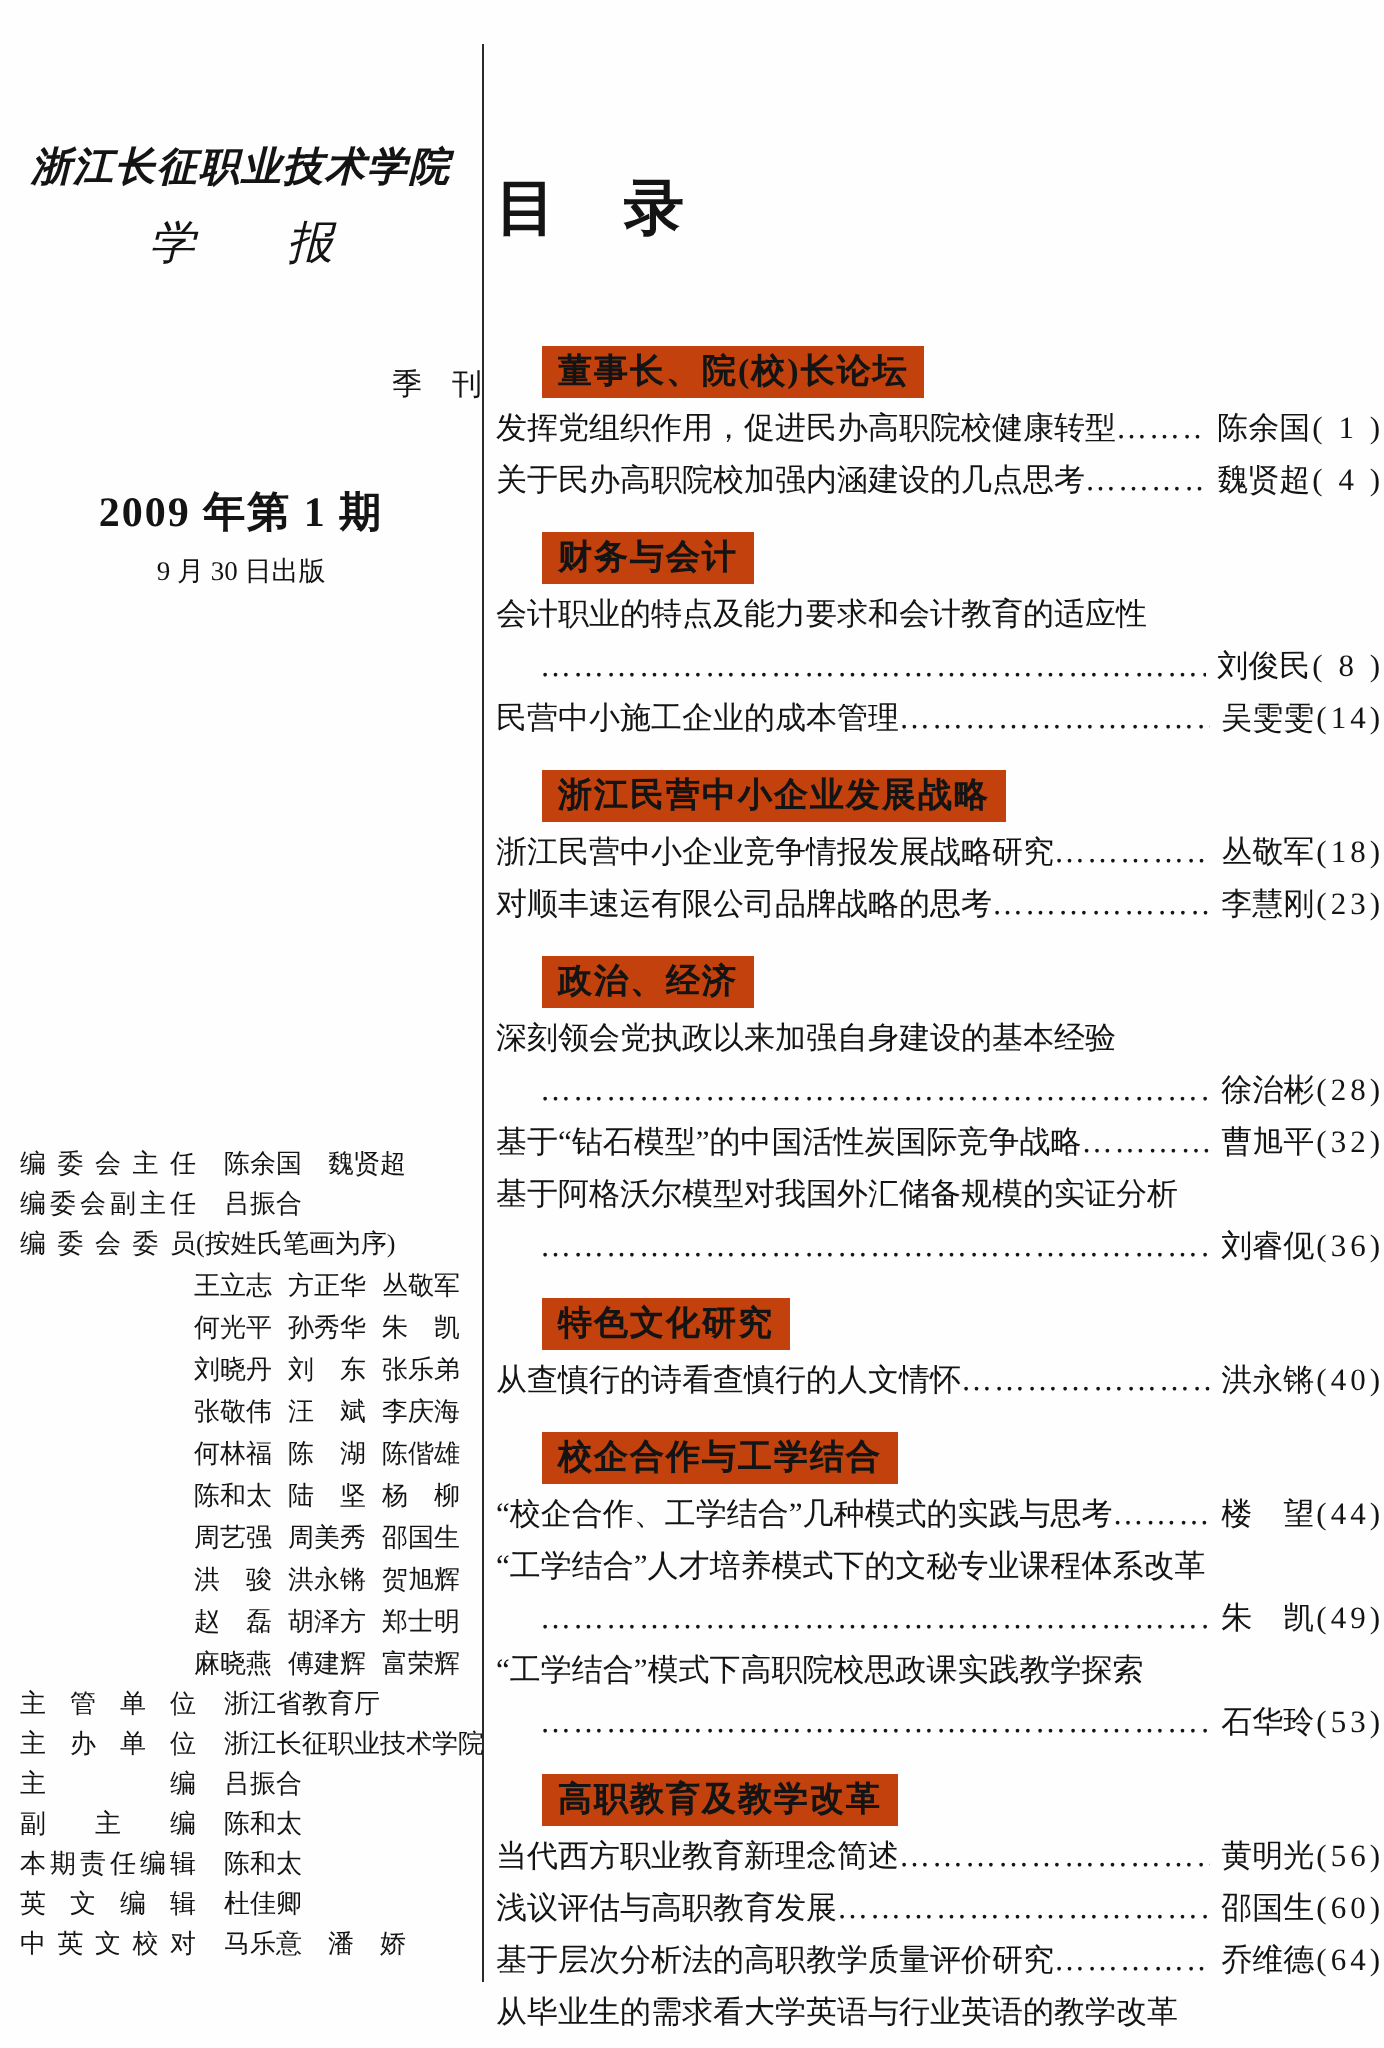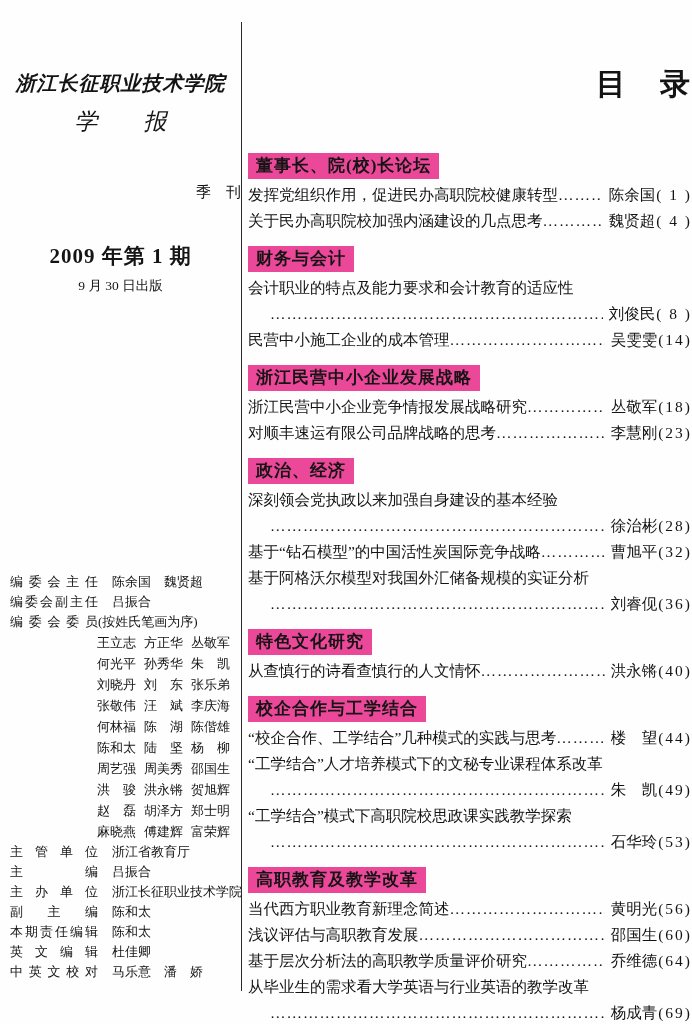--- a/index.html
+++ b/index.html
@@ -23,25 +23,25 @@
   .editorial { position:absolute; top:572px; left:10px; width:230px; font-size:13px; }
   .ed-row { line-height:20px; white-space:nowrap; }
   .lbl { display:inline-block; width:88px; text-align:justify; text-align-last:justify; vertical-align:top; }
   .val { margin-left:14px; }
   .tight .val { margin-left:0; }
   .members { padding-left:87px; }
   .mem-row { display:grid; grid-template-columns:47px 47px 47px; line-height:21px; }
 
   
   .right-col { position:absolute; left:242px; top:0; width:444px; padding-left:6px; }
-  .toc-title { text-align:right; font-size:30px; font-weight:bold; margin-top:64px; letter-spacing:2px; }
+  .toc-title { text-align:left; font-size:30px; font-weight:bold; margin-top:84px; letter-spacing:2px; }
   .section { margin-top:12px; }
   .section.first { margin-top:48px; }
-  .sec-hdr { display:inline-block; font-size:17px; font-weight:bold; background:#ec4899;
-             padding:1px 8px 2px 8px; margin-bottom:3px; letter-spacing:1px; }
+  .sec-hdr { display:inline-block; font-size:17px; font-weight:bold; background:#c2410c;
+             padding:1px 8px 2px 8px; margin-bottom:3px; letter-spacing:1px;margin-left:23px; }
   .art-row { display:flex; align-items:baseline; font-size:15.5px; line-height:26px; }
   .art-title { white-space:nowrap; }
   .dots { flex:1 1 auto; overflow:hidden; white-space:nowrap; min-width:10px; }
   .dots::before { content:"……………………………………………………………………………………"; letter-spacing:1px; }
   .wrap-cont { padding-left:22px; }
   .art-author { white-space:nowrap; margin-left:6px; }
   .art-page { white-space:nowrap; letter-spacing:2px; margin-left:1px; }
 </style>
 </head>
 <body>
@@ -118,24 +118,24 @@
         <span>麻晓燕</span>
           <span>傅建辉</span>
           <span>富荣辉</span>
       </div>
     </div>
 
     <div class="ed-row">
       <span class="lbl">主管单位</span><span class="val">浙江省教育厅</span>
     </div>
     <div class="ed-row">
+      <span class="lbl">主办单位</span><span class="val">浙江长征职业技术学院</span>
+    </div>
+    <div class="ed-row">
       <span class="lbl">主编</span><span class="val">吕振合</span>
-    </div>
-    <div class="ed-row">
-      <span class="lbl">主办单位</span><span class="val">浙江长征职业技术学院</span>
     </div>
     <div class="ed-row">
       <span class="lbl">副主编</span><span class="val">陈和太</span>
     </div>
     <div class="ed-row">
       <span class="lbl">本期责任编辑</span><span class="val">陈和太</span>
     </div>
     <div class="ed-row">
       <span class="lbl">英文编辑</span><span class="val">杜佳卿</span>
     </div>

